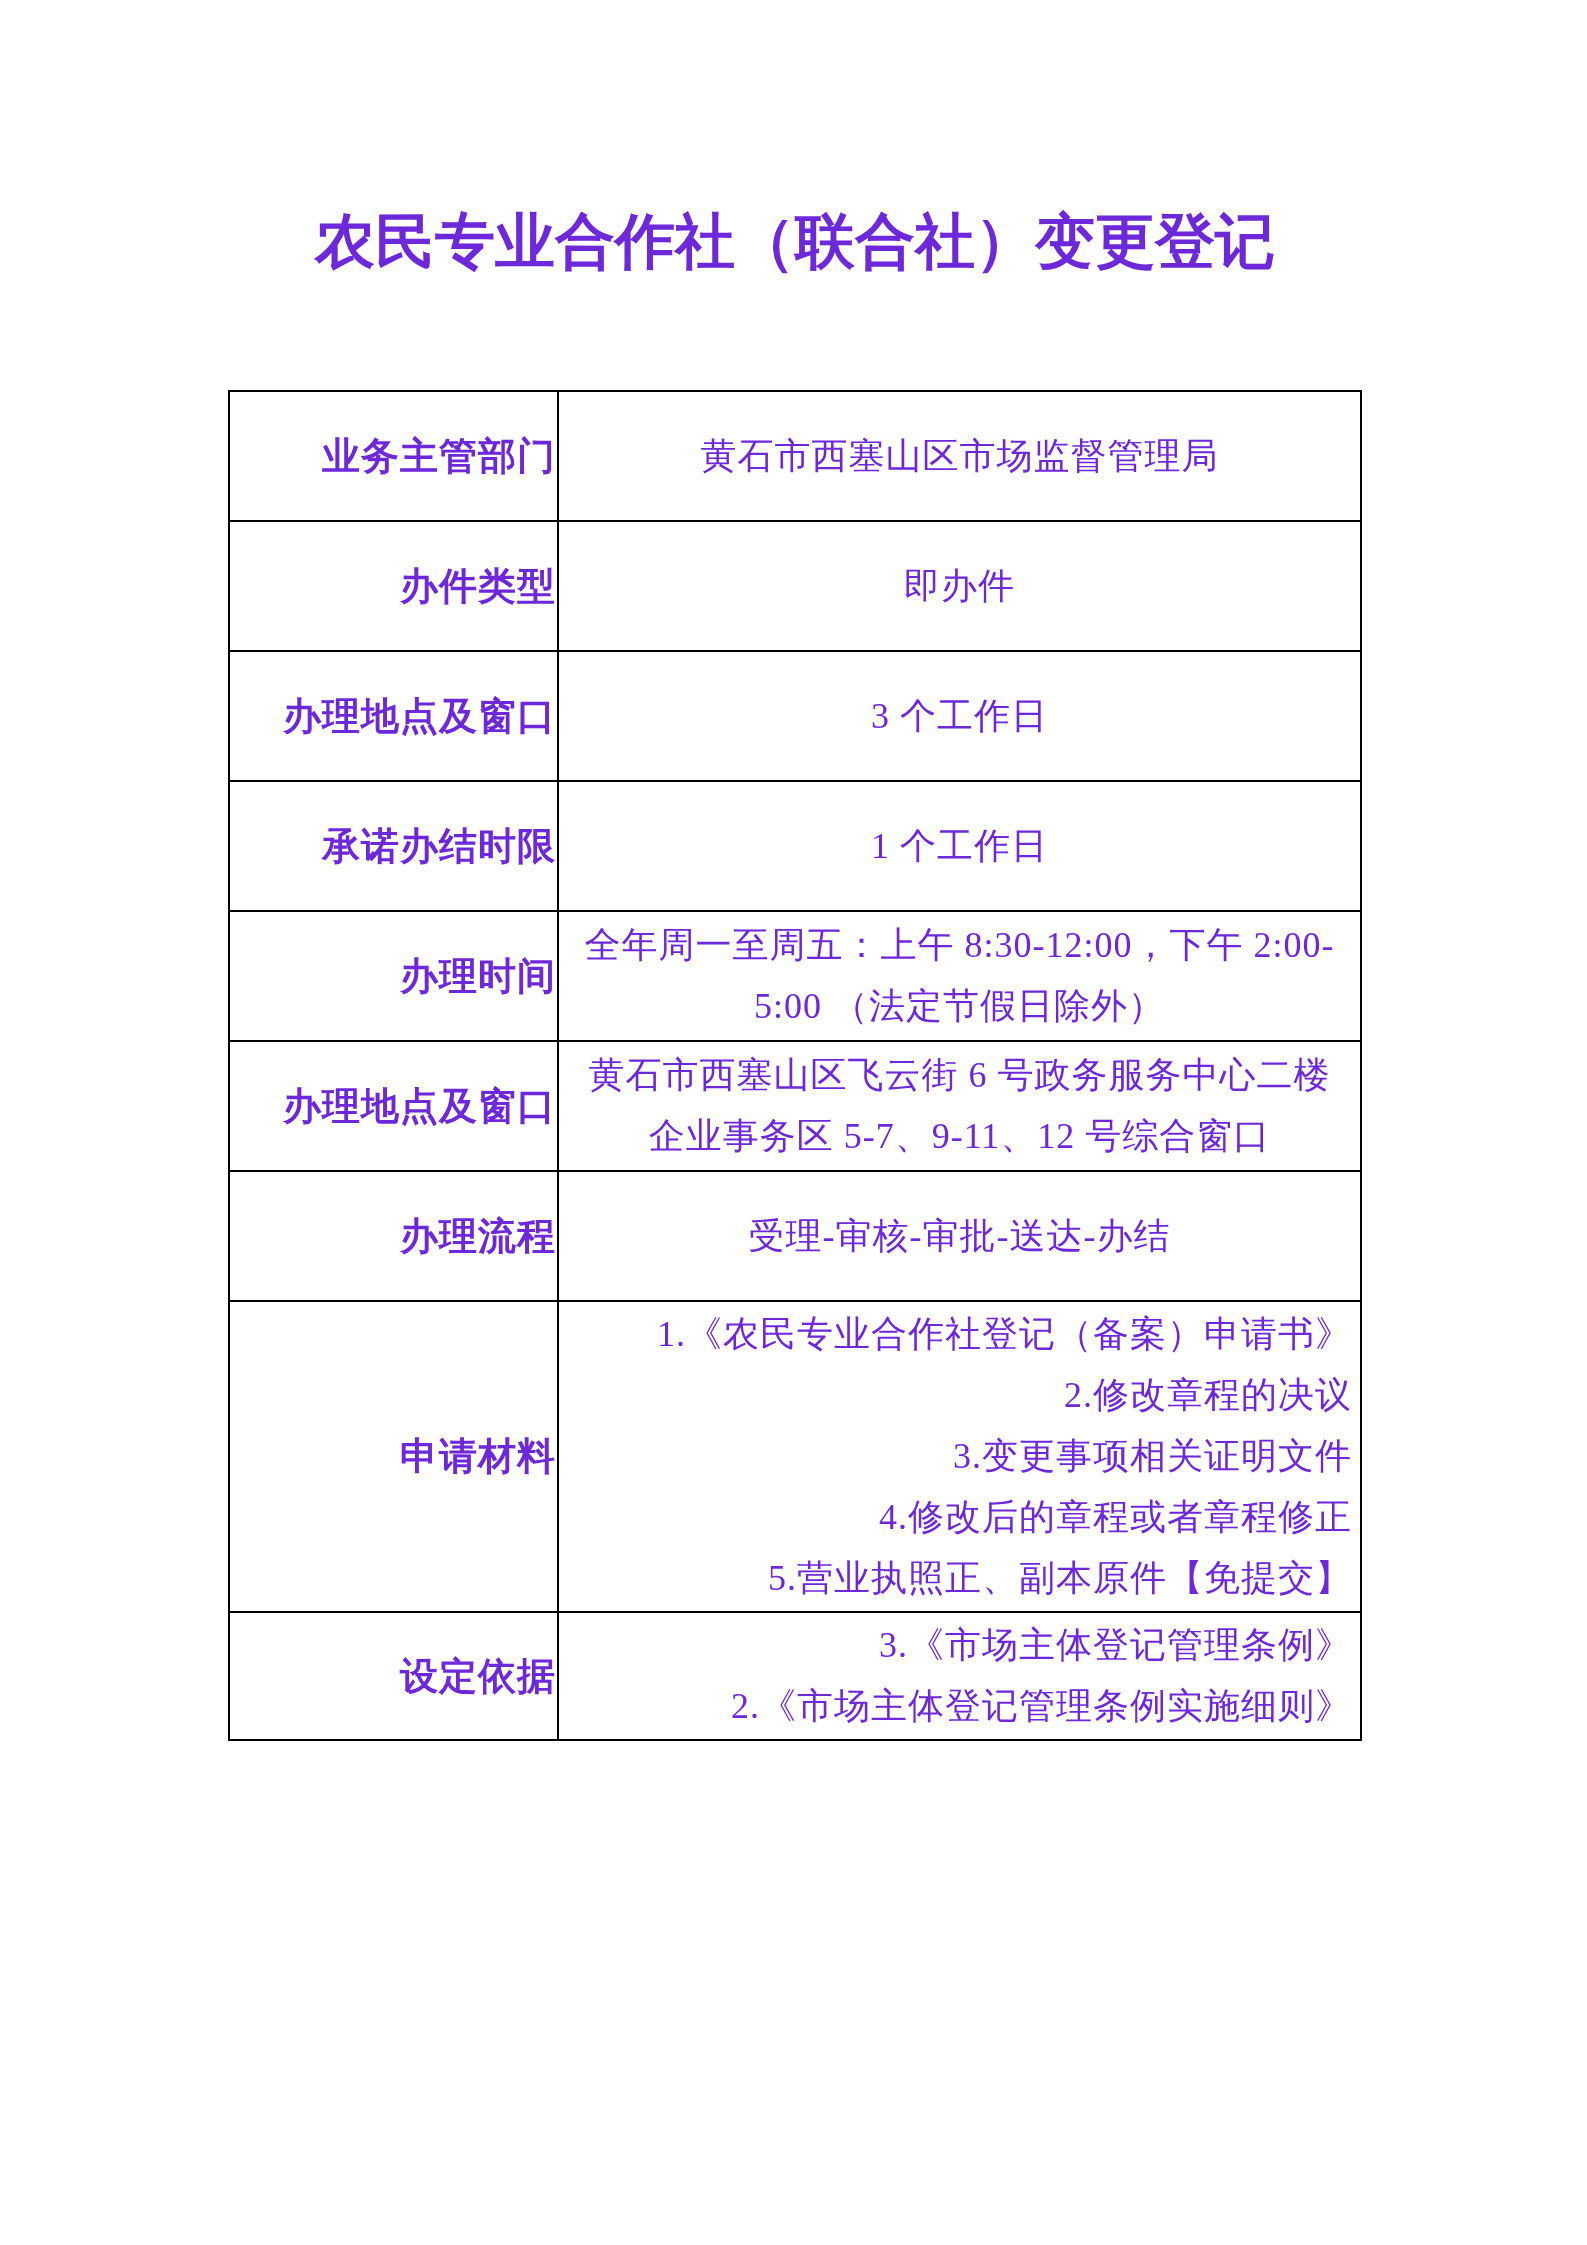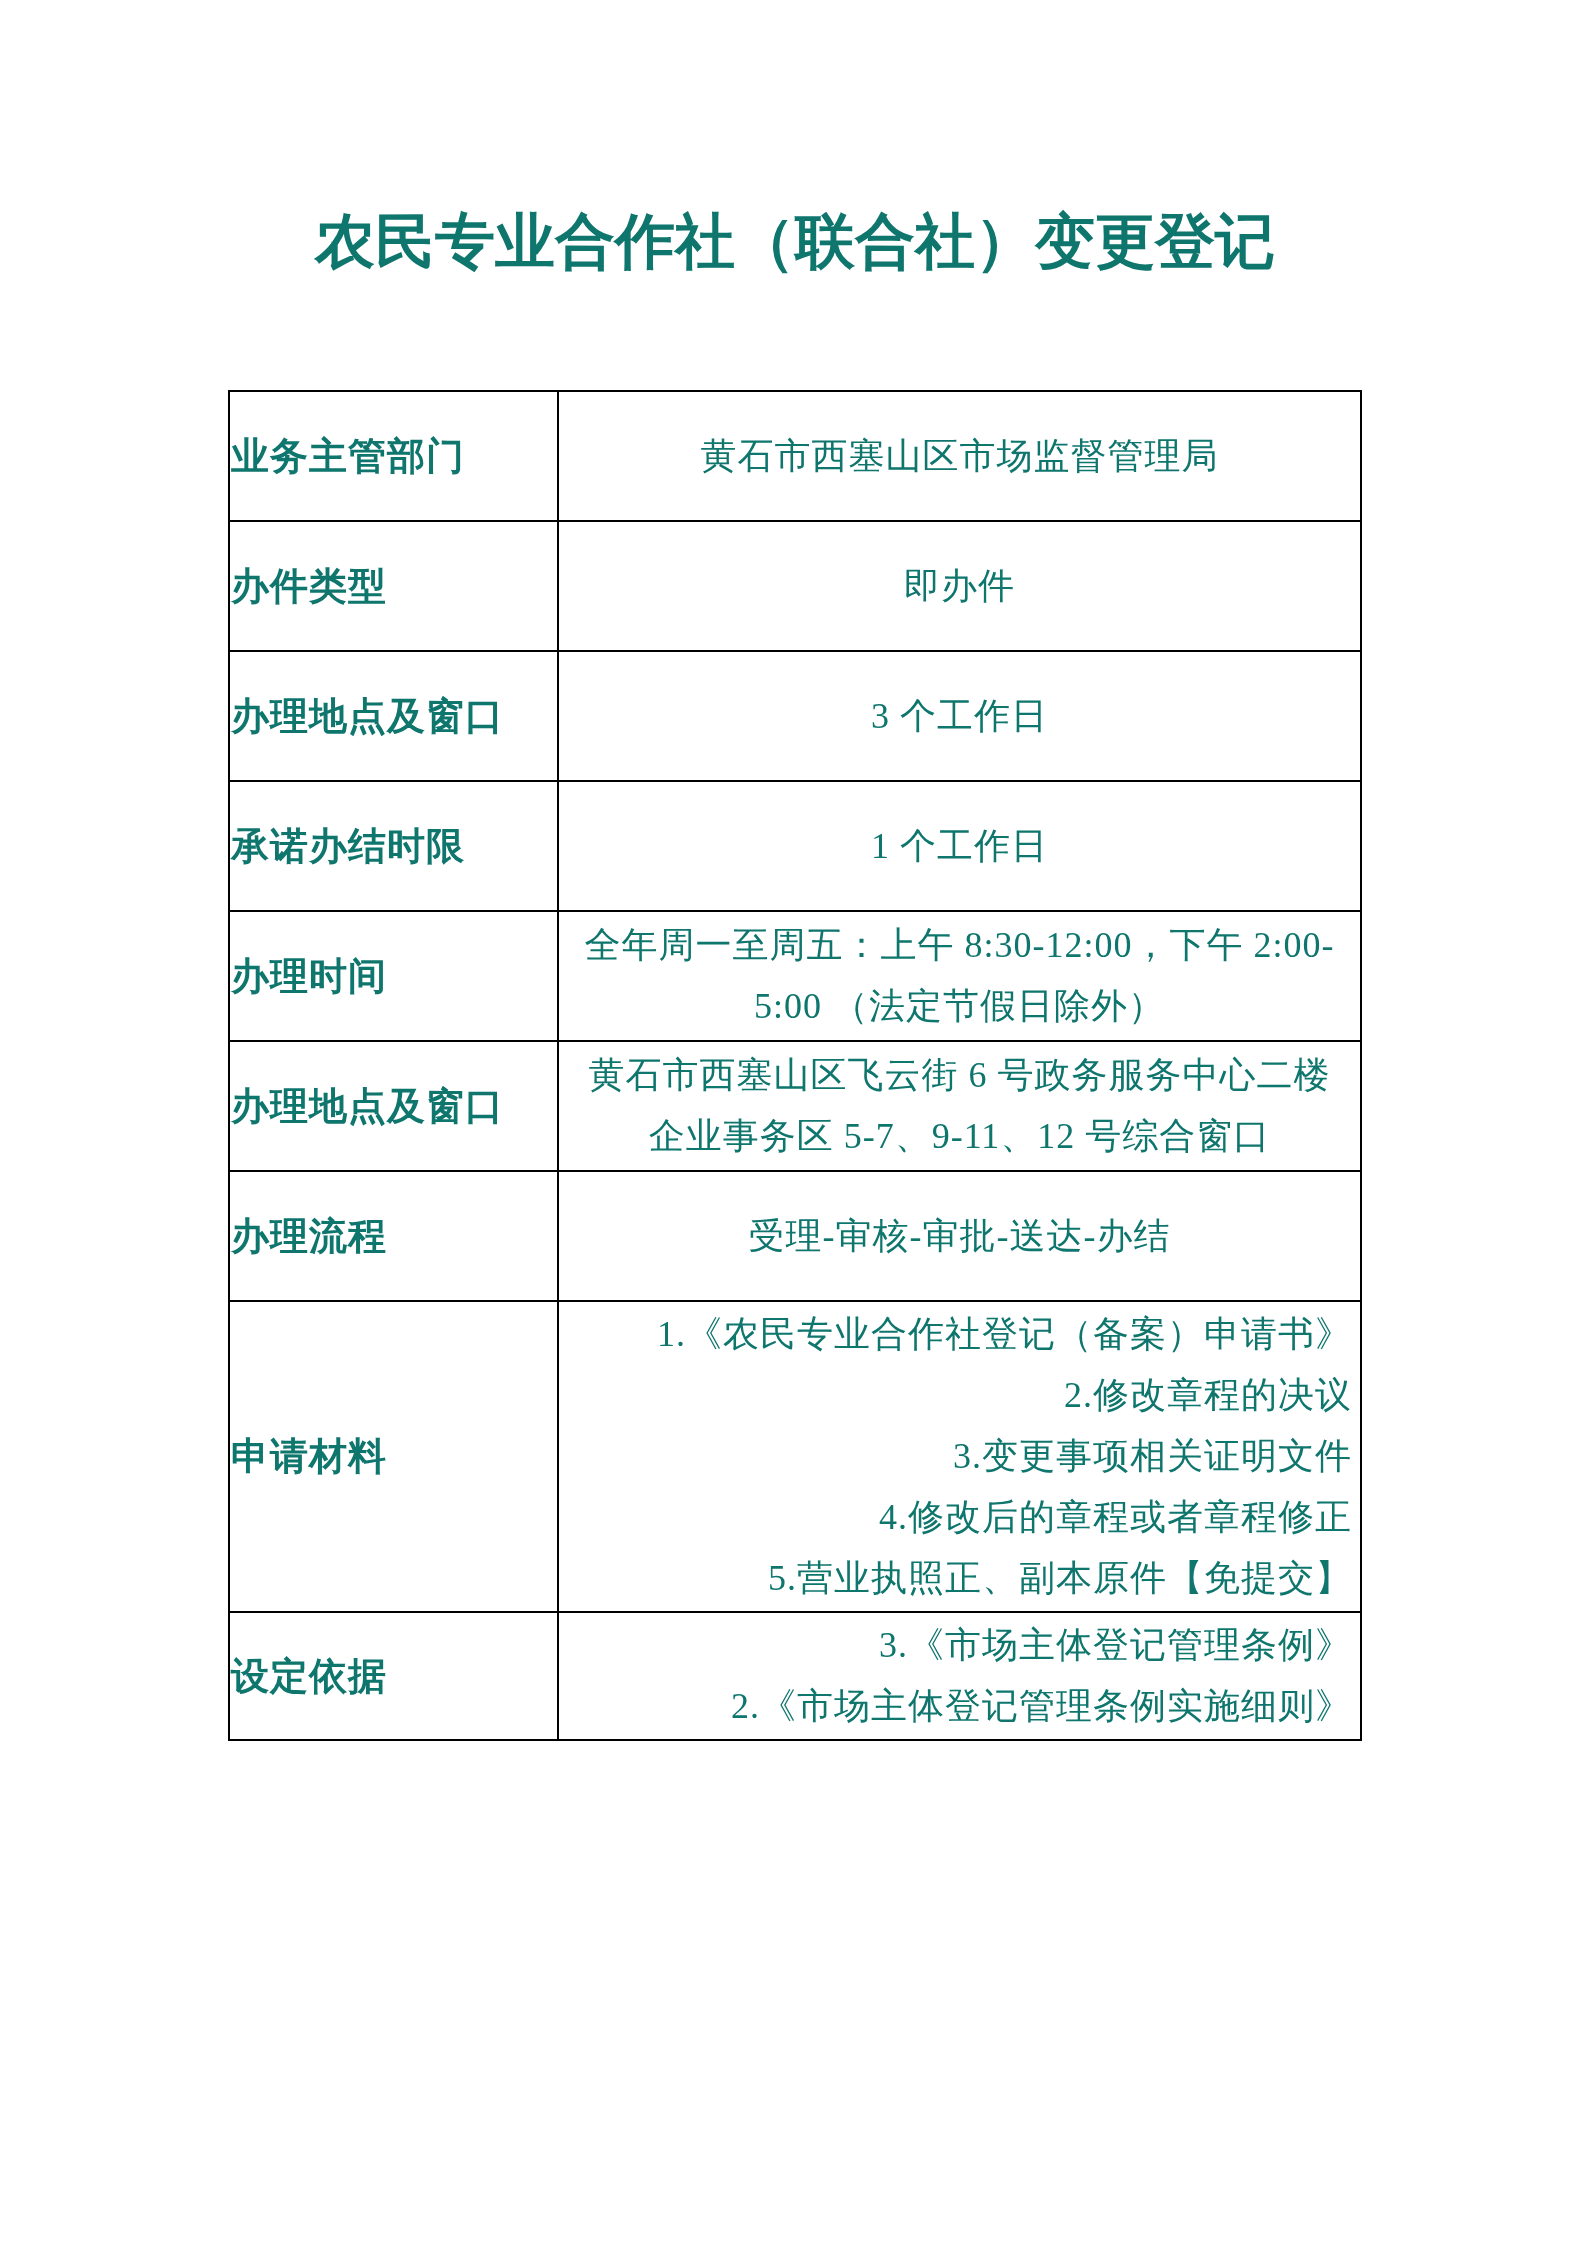--- a/index.html
+++ b/index.html
@@ -1,21 +1,21 @@
 <!DOCTYPE html>
 <html><head>
 <meta charset="utf-8">
 <style>
   html, body { margin: 0; padding: 0; background: #ffffff; }
   .page {
     position: relative;
     width: 1585px;
     height: 2245px;
     background: #ffffff;
-    color: #0f766e;
+    color: #6d28d9;
     font-family: "Liberation Serif", serif;
     overflow: hidden;
   }
   .doc-title {
     position: absolute;
     top: 202px;
     left: 228px;
     width: 1134px;
     text-align: center;
     font-size: 60px;
@@ -33,21 +33,21 @@
   }
   td {
     border: 2px solid #000000;
     overflow: hidden;
   }
   tr.row-std  { height: 130px; }
   tr.row-list { height: 308px; }
   tr.row-last { height: 128px; }
   td.label {
     width: 325px;
-    text-align: left;
+    text-align: right;
     vertical-align: middle;
     font-family: Liberation Sans, sans-serif;
     font-weight: bold;
     font-size: 38px;
     letter-spacing: 1px;
   }
   td.value {
     text-align: center;
     vertical-align: middle;
     font-family: "Liberation Serif", serif;

